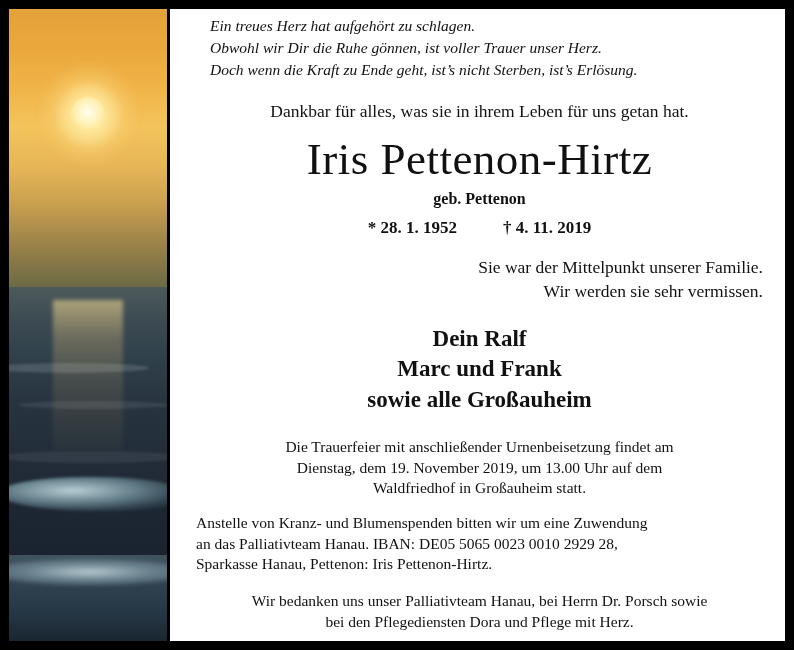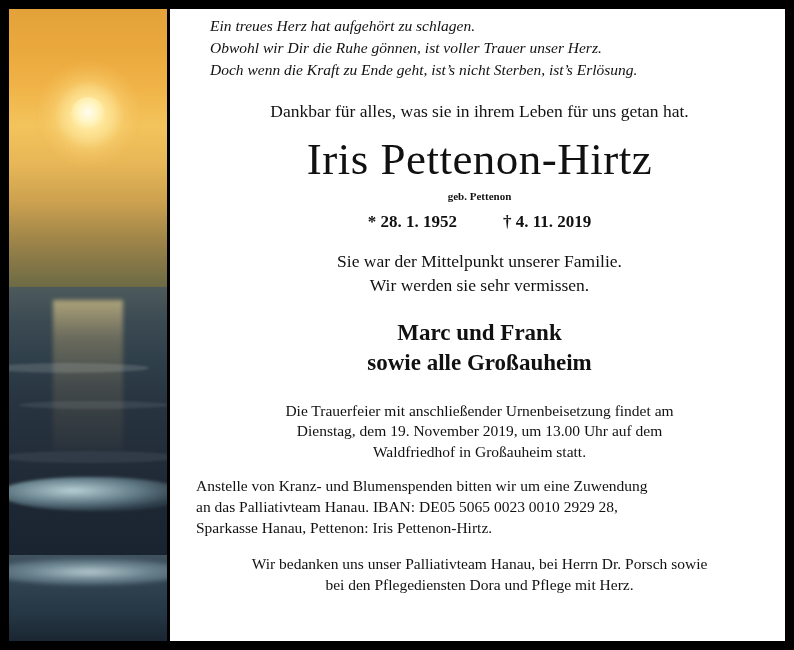--- a/index.html
+++ b/index.html
@@ -191,35 +191,35 @@
   .name {
     text-align: center;
     font-size: 45px;
     letter-spacing: 0.5px;
     margin-top: 14px;
     line-height: 1.05;
   }
 
   .maiden {
     text-align: center;
-    font-size: 11px;
+    font-size: 16px;
     font-weight: bold;
     margin-top: 7px;
   }
 
   .dates {
     text-align: center;
     font-size: 17px;
     font-weight: bold;
     margin-top: 10px;
   }
   .dates .gap { display: inline-block; width: 46px; }
 
   .memory {
-    text-align: center;
+    text-align: right;
     font-size: 17.5px;
     line-height: 1.35;
     margin-top: 18px;
   }
 
   .family {
     text-align: center;
     font-weight: bold;
     font-size: 23px;
     line-height: 1.33;
@@ -284,20 +284,21 @@
     <div class="dates">
       <span>* 28. 1. 1952</span><span class="gap"></span><span>† 4. 11. 2019</span>
     </div>
 
     <div class="memory">
       <div>Sie war der Mittelpunkt unserer Familie.</div>
       <div>Wir werden sie sehr vermissen.</div>
     </div>
 
     <div class="family">
+      <div>Dein Ralf</div>
       <div>Marc und Frank</div>
       <div>sowie alle Großauheim</div>
     </div>
 
     <div class="service">
       <div>Die Trauerfeier mit anschließender Urnenbeisetzung findet am</div>
       <div>Dienstag, dem 19. November 2019, um 13.00 Uhr auf dem</div>
       <div>Waldfriedhof  in Großauheim statt.</div>
     </div>
 

